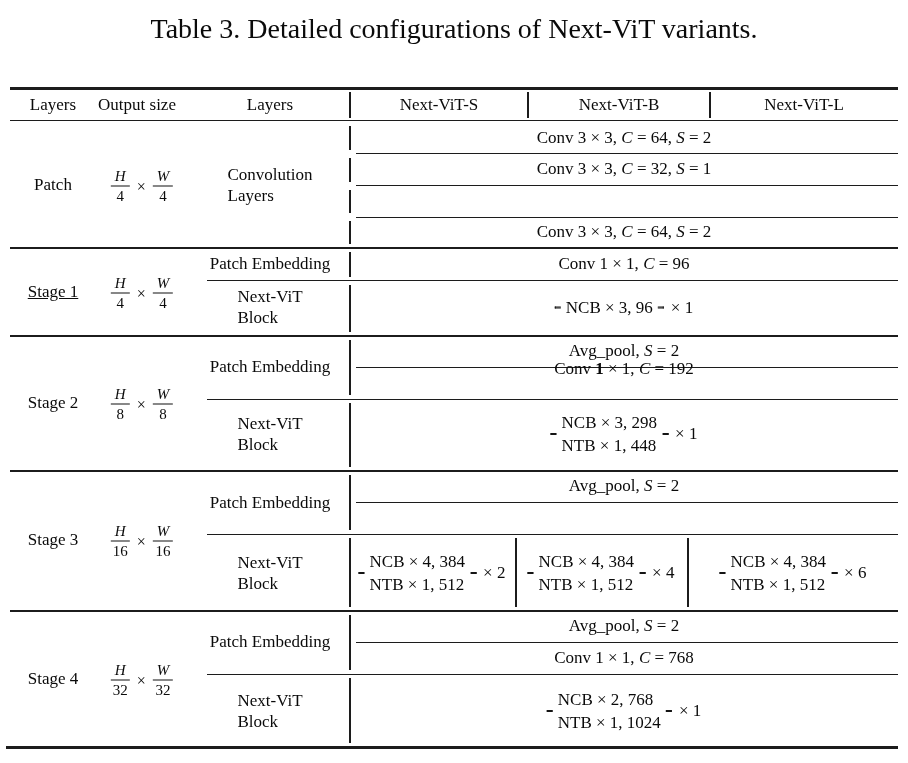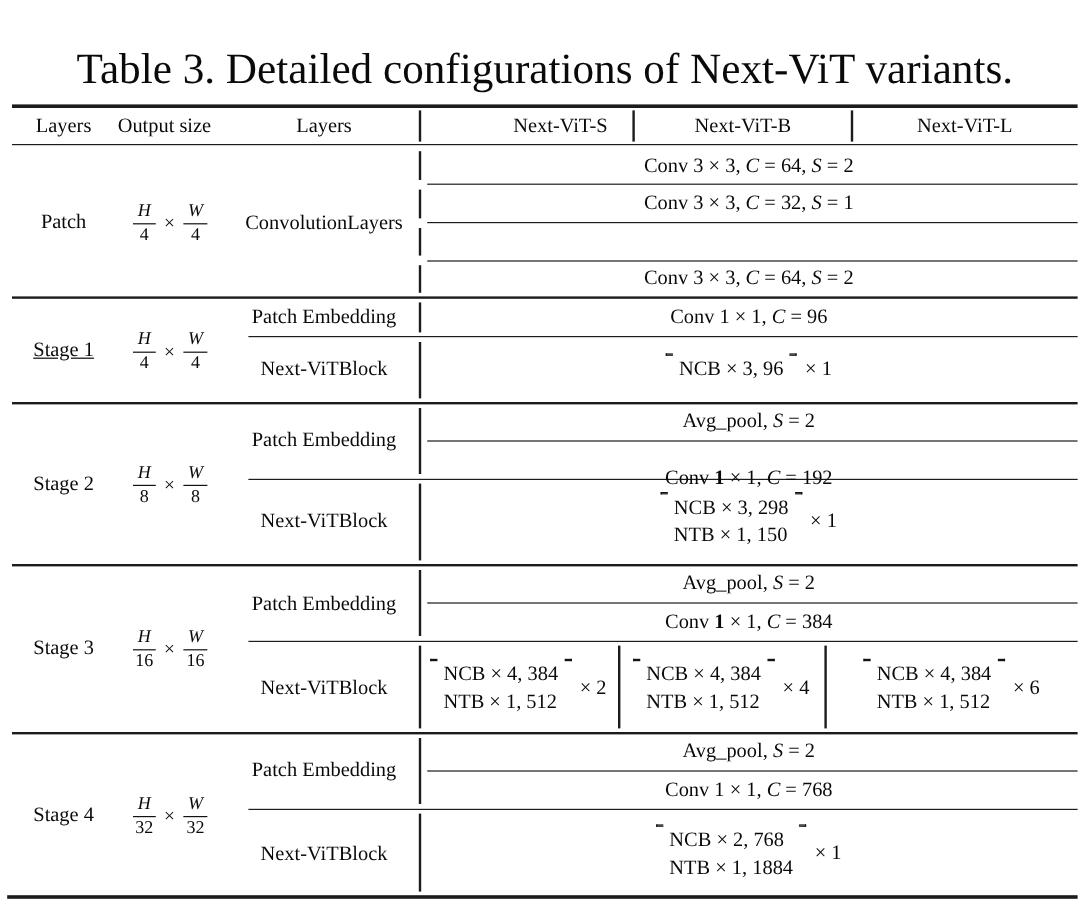--- a/index.html
+++ b/index.html
@@ -5,29 +5,29 @@
   * { margin:0; padding:0; box-sizing:border-box; }
   html,body { background:#ffffff; }
   #canvas {
     position:relative; width:908px; height:763px; background:#ffffff;
     font-family:"Liberation Serif","DejaVu Serif",serif; color:#0a0a0a; overflow:hidden;
   }
   .c  { position:absolute; transform:translate(-50%,-50%); white-space:nowrap; font-size:17px; }
   .hl { position:absolute; background:#1c1c1c; }
   .vl { position:absolute; width:1.4px; background:#1c1c1c; }
   .title { position:absolute; left:454px; top:29px; transform:translate(-50%,-50%);
-           font-size:36px; white-space:nowrap;margin-top:28px; }
-  .two { display:inline-flex; line-height:21px; }
+           font-size:28px; white-space:nowrap; }
+  .two { display:inline-flex; flex-direction:column; line-height:21px; }
   .fp  { display:inline-flex; align-items:center; }
   .frc { display:inline-flex; flex-direction:column; align-items:center; font-size:15px; line-height:17px; }
   .num { font-style:italic; border-bottom:1.3px solid #111; padding:0 4px 1px; }
   .den { padding-top:1px; }
   .fx  { margin:0 7px; font-size:16px; }
   .matw { display:inline-flex; align-items:center; }
-  .mat  { display:inline-flex; align-items:flex-start; }
+  .mat  { display:inline-flex; align-items:center; }
   .br   { width:6px; border:1.7px solid #141414; }
   .brl  { border-right:0; }
   .brr  { border-left:0; }
   .mlines { display:inline-flex; flex-direction:column; align-items:flex-start;
             line-height:23px; margin:0 4px; padding:1px 1px; }
   .mult { margin-left:7px; }
   i { font-style:italic; }
   b { font-weight:bold; }
 </style>
 </head>
@@ -69,21 +69,21 @@
   <div class="vl" style="left:349.3px;top:475px;height:55px;"></div>
   <div class="vl" style="left:349.3px;top:538px;height:69px;"></div>
   <div class="vl" style="left:515.3px;top:538px;height:69px;"></div>
   <div class="vl" style="left:687.3px;top:538px;height:69px;"></div>
   <div class="vl" style="left:349.3px;top:615px;height:55px;"></div>
   <div class="vl" style="left:349.3px;top:678px;height:65px;"></div>
 
   <div class="c" style="left:53px;top:105px;">Layers</div>
   <div class="c" style="left:137px;top:105px;">Output size</div>
   <div class="c" style="left:270px;top:105px;">Layers</div>
-  <div class="c" style="left:439px;top:105px;margin-left:28px;">Next-ViT-S</div>
+  <div class="c" style="left:439px;top:105px;">Next-ViT-S</div>
   <div class="c" style="left:619px;top:105px;">Next-ViT-B</div>
   <div class="c" style="left:804px;top:105px;">Next-ViT-L</div>
 
   <div class="c" style="left:53px;top:185px;">Patch</div>
   <div class="c" style="left:142px;top:185px;">
     <span class="fp">
       <span class="frc">
           <span class="num">H</span>
           <span class="den">4</span>
         </span>
@@ -142,31 +142,31 @@
         </span>
       <span class="fx">×</span>
       <span class="frc">
           <span class="num">W</span>
           <span class="den">8</span>
         </span>
     </span>
   </div>
   <div class="c" style="left:270px;top:367px;">Patch Embedding</div>
   <div class="c" style="left:624px;top:351px;">Avg_pool, <i>S</i> = 2</div>
-  <div class="c" style="left:624px;top:398px;">Conv <b>1</b> × 1, <i>C</i> = 192</div>
+  <div class="c" style="left:624px;top:369px;">Conv <b>1</b> × 1, <i>C</i> = 192</div>
   <div class="c two" style="left:270px;top:434px;">
     <span>Next-ViT</span>
     <span>Block</span>
   </div>
   <div class="c matw" style="left:624px;top:434px;">
     <span class="mat">
       <span class="br brl"></span>
       <span class="mlines">
         <span>NCB × 3, 298</span>
-        <span>NTB × 1, 150</span>
+        <span>NTB × 1, 448</span>
       </span>
       <span class="br brr"></span>
     </span>
     <span class="mult">× 1</span>
   </div>
 
   <div class="c" style="left:53px;top:540px;">Stage 3</div>
   <div class="c" style="left:142px;top:540px;">
     <span class="fp">
       <span class="frc">
@@ -175,21 +175,20 @@
         </span>
       <span class="fx">×</span>
       <span class="frc">
           <span class="num">W</span>
           <span class="den">16</span>
         </span>
     </span>
   </div>
   <div class="c" style="left:270px;top:503px;">Patch Embedding</div>
   <div class="c" style="left:624px;top:486px;">Avg_pool, <i>S</i> = 2</div>
-  <div class="c" style="left:624px;top:518px;">Conv <b>1</b> × 1, <i>C</i> = 384</div>
   <div class="c two" style="left:270px;top:573px;">
     <span>Next-ViT</span>
     <span>Block</span>
   </div>
   <div class="c matw" style="left:432px;top:573px;">
     <span class="mat">
       <span class="br brl"></span>
       <span class="mlines">
         <span>NCB × 4, 384</span>
         <span>NTB × 1, 512</span>
@@ -240,20 +239,20 @@
   <div class="c" style="left:624px;top:658px;">Conv 1 × 1, <i>C</i> = 768</div>
   <div class="c two" style="left:270px;top:711px;">
     <span>Next-ViT</span>
     <span>Block</span>
   </div>
   <div class="c matw" style="left:624px;top:711px;">
     <span class="mat">
       <span class="br brl"></span>
       <span class="mlines">
         <span>NCB × 2, 768</span>
-        <span>NTB × 1, 1884</span>
+        <span>NTB × 1, 1024</span>
       </span>
       <span class="br brr"></span>
     </span>
     <span class="mult">× 1</span>
   </div>
 
 </div>
 
 </body></html>

